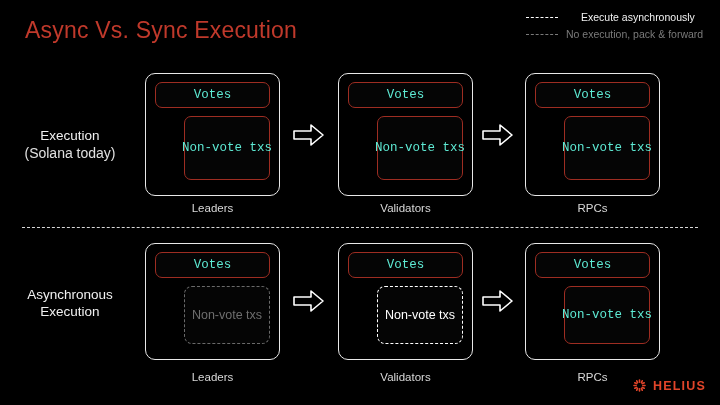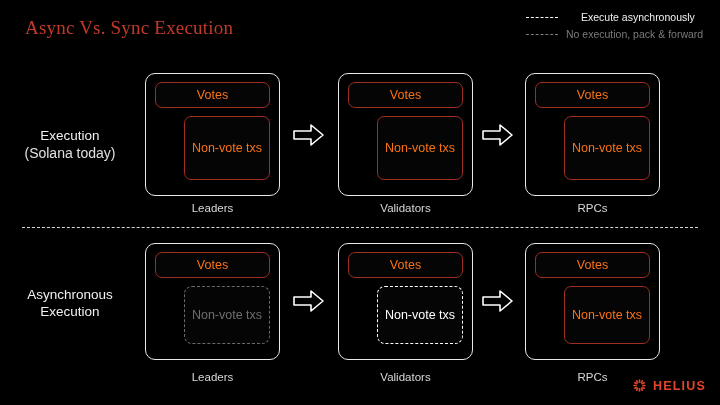--- a/index.html
+++ b/index.html
@@ -15,25 +15,24 @@
     font-family: "Liberation Sans", sans-serif;
     background: #000000;
     color: #ffffff;
   }
 
   
   .title {
     position: absolute;
     left: 25px;
     top: 17px;
-    font-size: 19px;
+    font-size: 23px;
     color: #c0392b;
     letter-spacing: 0.2px;
     white-space: nowrap;
-    font-family: Liberation Serif, serif;
   }
 
   
   .legend {
     position: absolute;
     right: 8px;
     top: 8px;
     width: 186px;
   }
   .legend-row {
@@ -127,21 +126,22 @@
     margin-bottom: 8px;
   }
   .box-nonvote {
     height: 64px;
     margin-left: 29px;
   }
   .group-async .box-nonvote { height: 58px; }
 
   .style-solid-red {
     border: 1.4px solid #9e2d22;
-    color: #f97316;
+    color: #5eead4;
+    font-family: Liberation Mono, monospace;
   }
   .style-dash-white {
     border: 1.8px dashed #ffffff;
     color: #ffffff;
     border-radius: 8px;
   }
   .style-dash-gray {
     border: 1.5px dashed #6a6a6a;
     color: #6e6e6e;
     border-radius: 8px;

